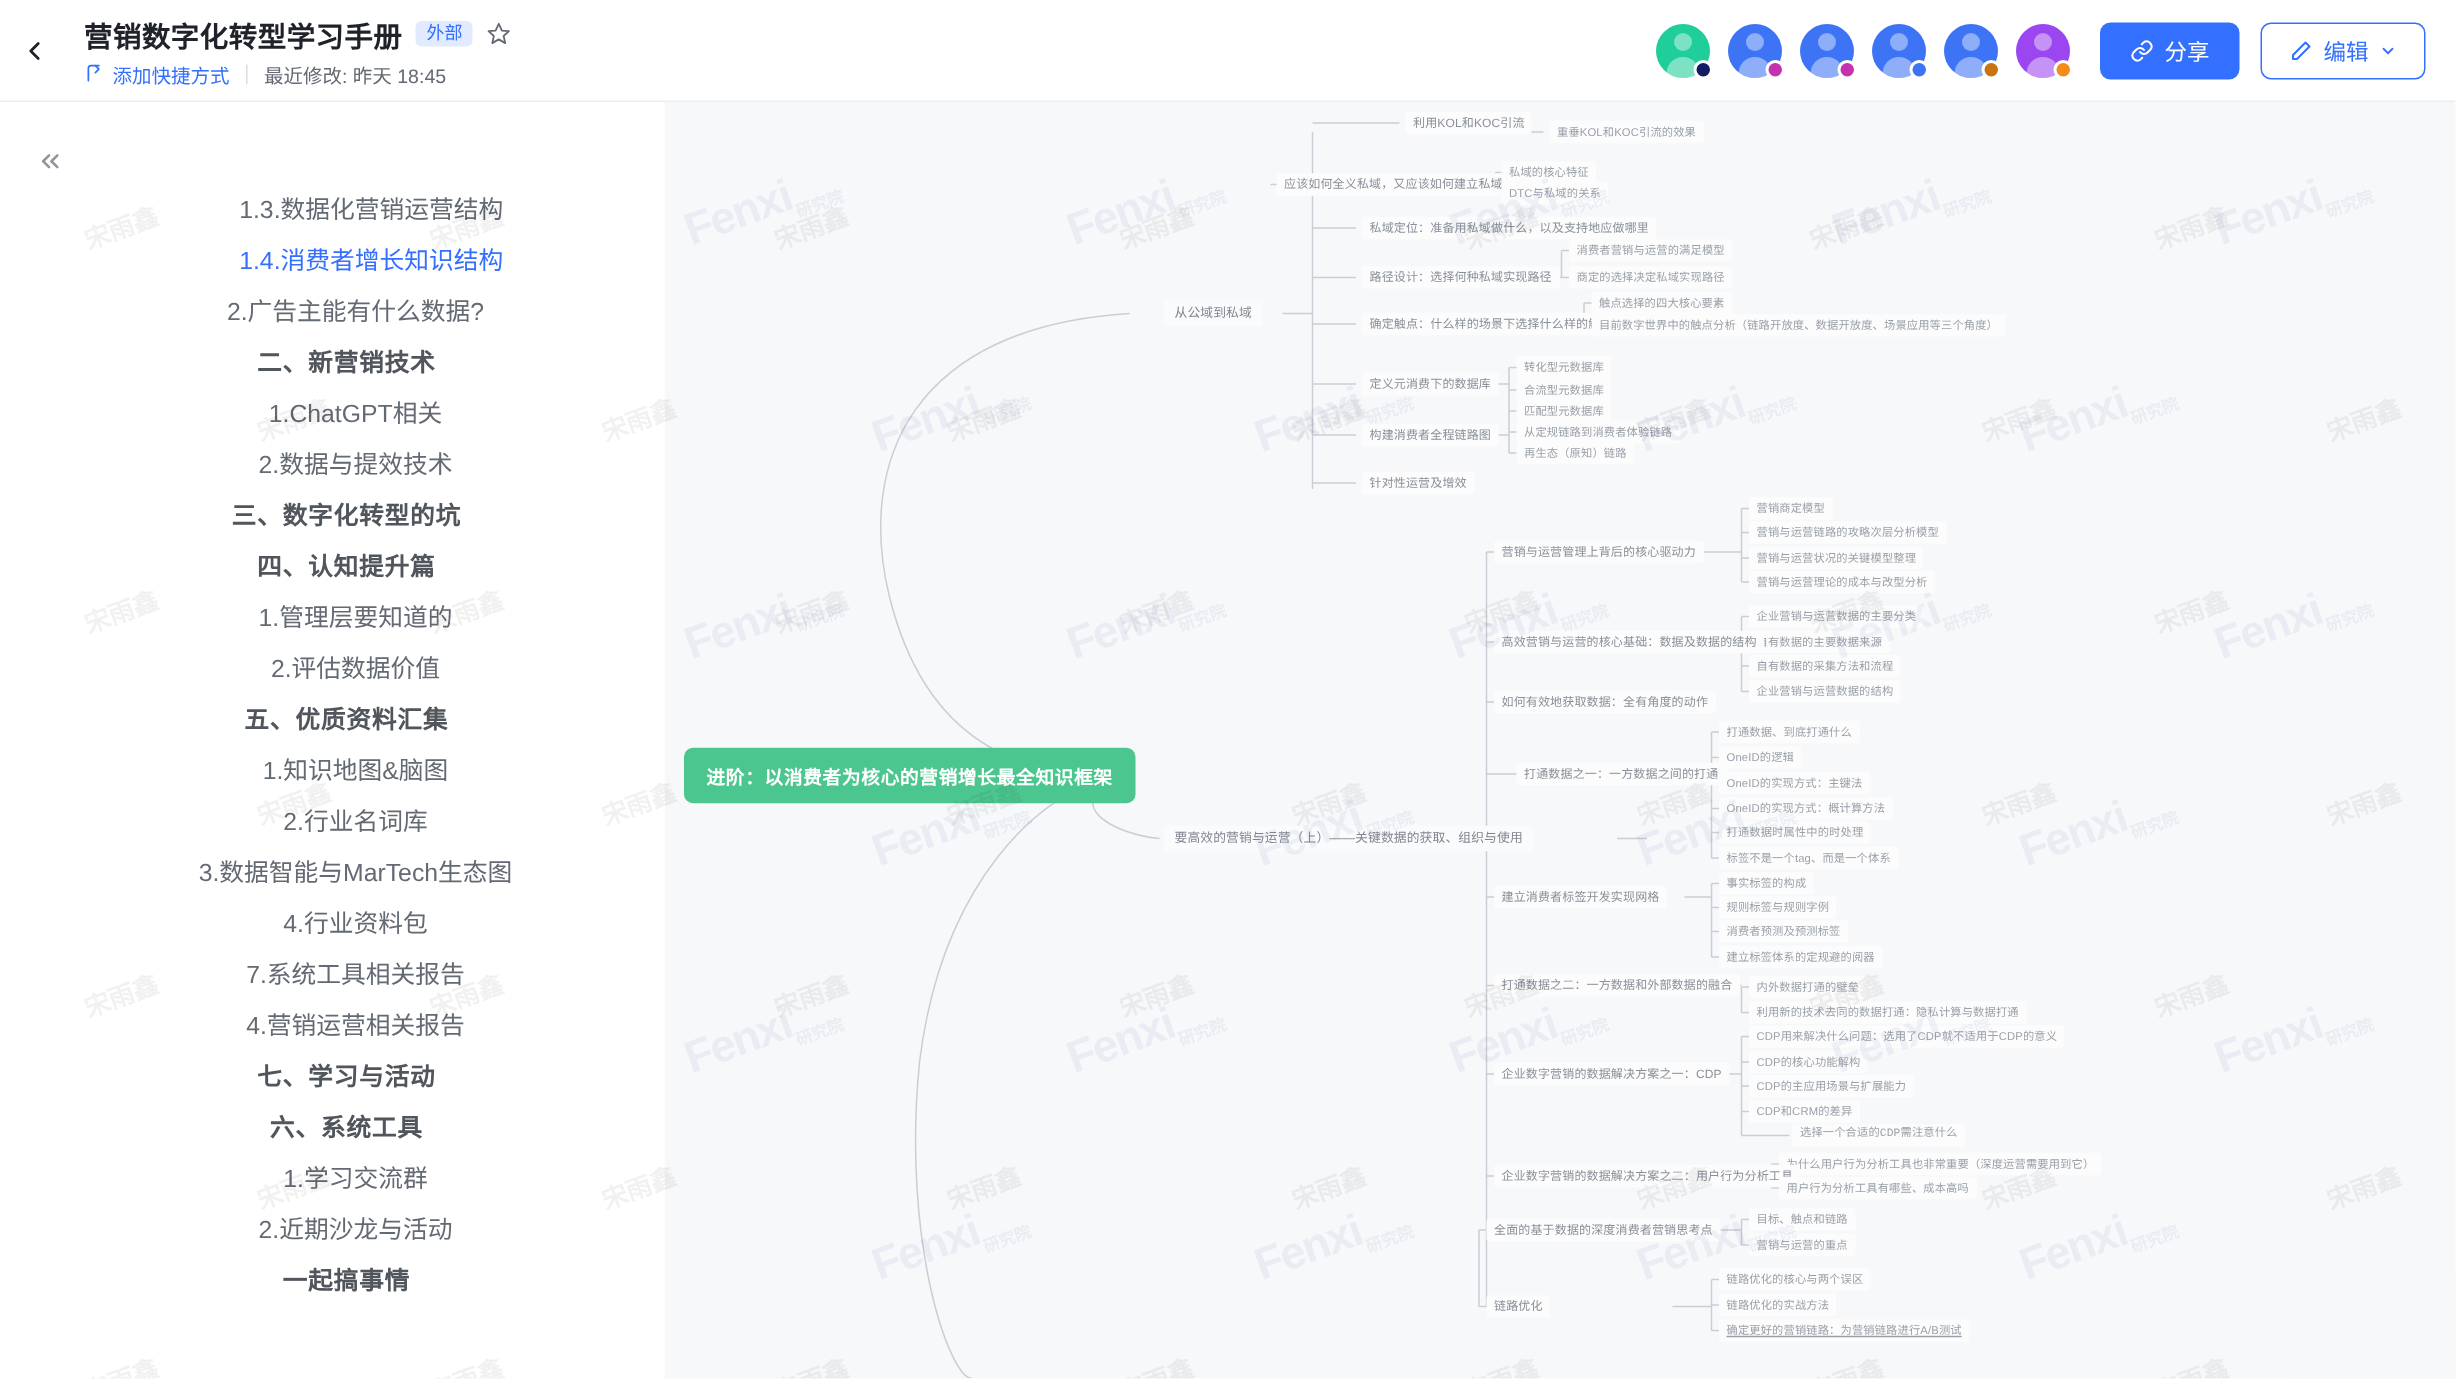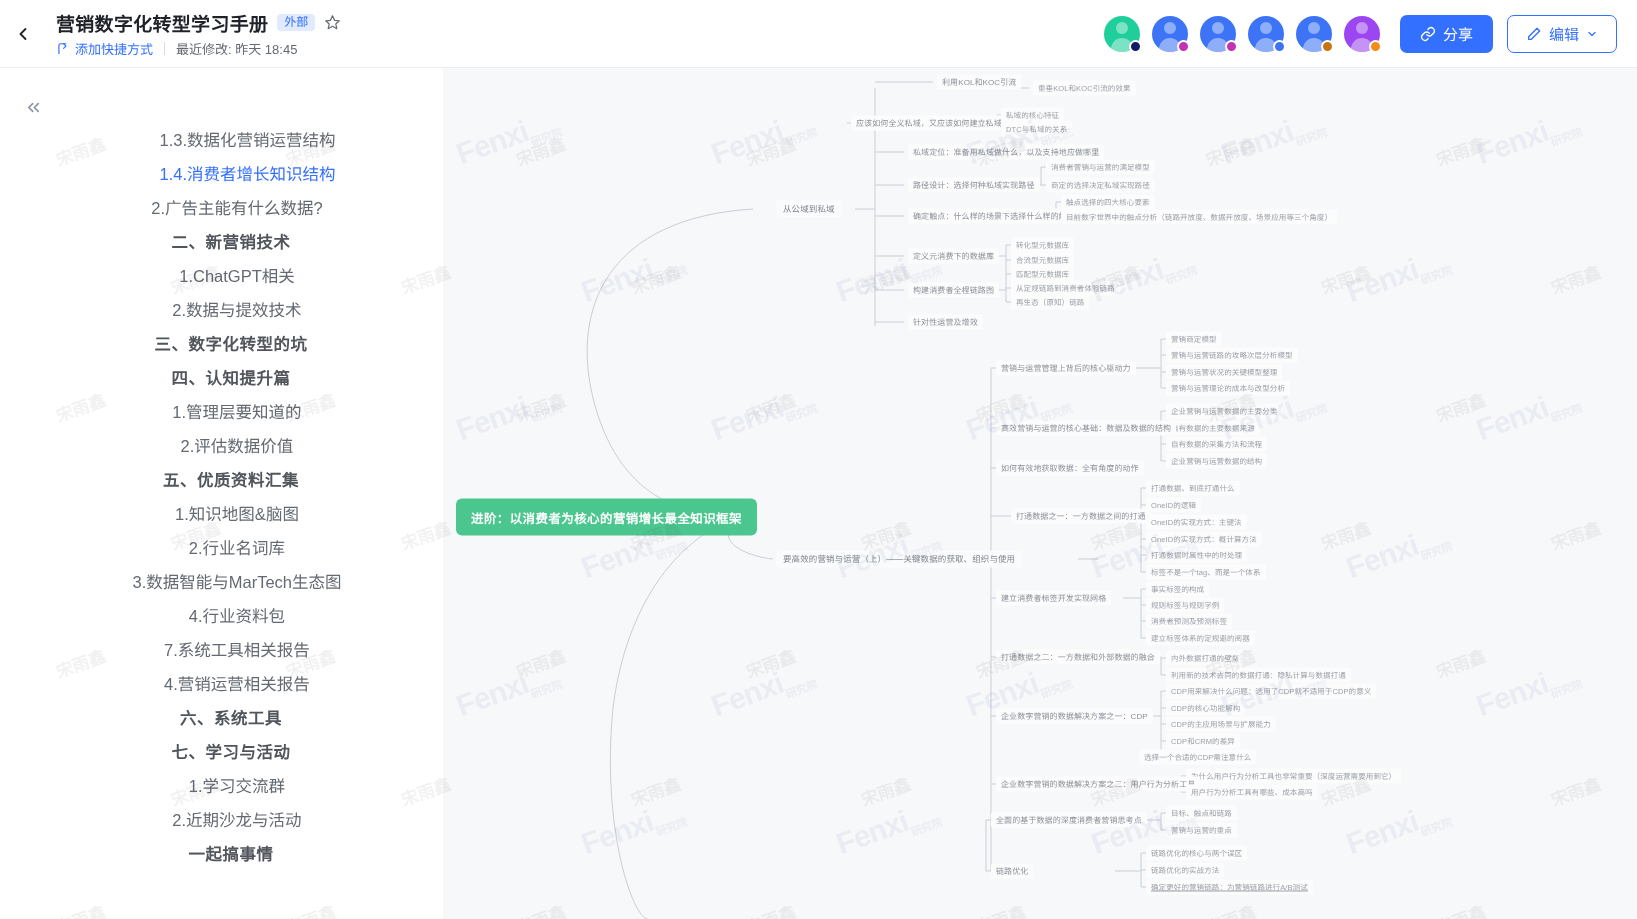--- a/index.html
+++ b/index.html
@@ -304,22 +304,22 @@
         <a class="toc-item lvl1">四、认知提升篇</a>
         <a class="toc-item lvl2">1.管理层要知道的</a>
         <a class="toc-item lvl2">2.评估数据价值</a>
         <a class="toc-item lvl1">五、优质资料汇集</a>
         <a class="toc-item lvl2">1.知识地图&amp;脑图</a>
         <a class="toc-item lvl2">2.行业名词库</a>
         <a class="toc-item lvl2">3.数据智能与MarTech生态图</a>
         <a class="toc-item lvl2">4.行业资料包</a>
         <a class="toc-item lvl2">7.系统工具相关报告</a>
         <a class="toc-item lvl2">4.营销运营相关报告</a>
+        <a class="toc-item lvl1">七、学习与活动</a>
         <a class="toc-item lvl1">六、系统工具</a>
-        <a class="toc-item lvl1">七、学习与活动</a>
         <a class="toc-item lvl2">1.学习交流群</a>
         <a class="toc-item lvl2">2.近期沙龙与活动</a>
         <a class="toc-item lvl1">一起搞事情</a>
       </nav>
   </div>
 
   <div class="canvas">
     <div class="mm-layer">
       <svg class="mm-svg" viewBox="0 0 1194 851">
         <g fill="none" stroke="#c9ced6" stroke-width="1">
@@ -477,21 +477,21 @@
           <div class="node" style="left: 703px; top: 553px;">消费者预测及预测标签</div>
           <div class="node" style="left: 703px; top: 570px;">建立标签体系的定规避的阅器</div>
           <div class="node" style="left: 723px; top: 590px;">内外数据打通的壁垒</div>
           <div class="node lvl3" style="left: 553px; top: 589px;">打通数据之二：一方数据和外部数据的融合</div>
           <div class="node" style="left: 723px; top: 607px;">利用新的技术去同的数据打通：隐私计算与数据打通</div>
           <div class="node" style="left: 723px; top: 623px;">CDP用来解决什么问题：选用了CDP就不适用于CDP的意义</div>
           <div class="node" style="left: 723px; top: 640px;">CDP的核心功能解构</div>
           <div class="node lvl3" style="left: 553px; top: 648px;">企业数字营销的数据解决方案之一：CDP</div>
           <div class="node" style="left: 723px; top: 656px;">CDP的主应用场景与扩展能力</div>
           <div class="node" style="left: 723px; top: 673px;">CDP和CRM的差异</div>
-          <div class="node" style="left: 696px; top: 689px;">选择一个合适的CDP需注意什么</div>
+          <div class="node" style="left: 752px; top: 689px; font-family: Liberation Mono, monospace;">选择一个合适的CDP需注意什么</div>
           <div class="node" style="left: 743px; top: 708px;">为什么用户行为分析工具也非常重要（深度运营需要用到它）</div>
           <div class="node lvl3" style="left: 553px; top: 716px;">企业数字营销的数据解决方案之二：用户行为分析工具</div>
           <div class="node" style="left: 743px; top: 724px;">用户行为分析工具有哪些、成本高吗</div>
           <div class="node" style="left: 723px; top: 745px;">目标、触点和链路</div>
           <div class="node lvl3" style="left: 548px; top: 752px;">全面的基于数据的深度消费者营销思考点</div>
           <div class="node" style="left: 723px; top: 762px;">营销与运营的重点</div>
           <div class="node" style="left: 703px; top: 785px;">链路优化的核心与两个误区</div>
           <div class="node lvl3" style="left: 548px; top: 803px;">链路优化</div>
           <div class="node" style="left: 703px; top: 802px;">链路优化的实战方法</div>
           <div class="node" style="left: 703px; top: 819px; text-decoration: underline;">确定更好的营销链路：为营销链路进行A/B测试</div>

